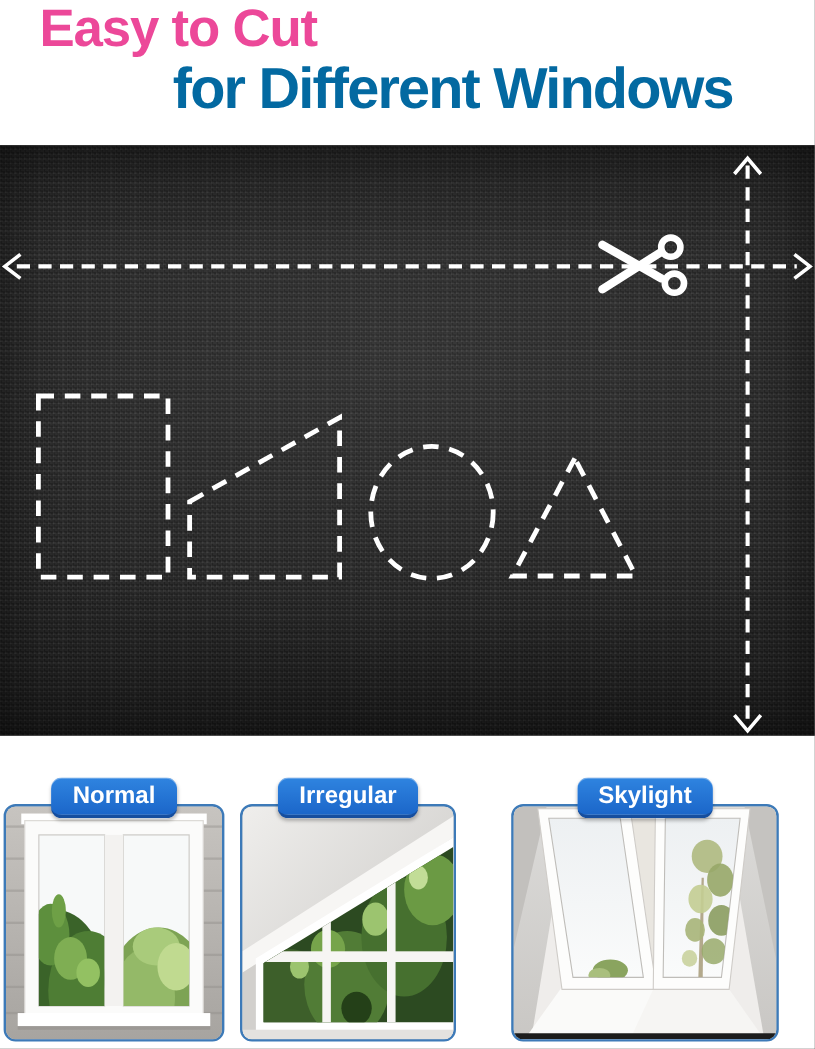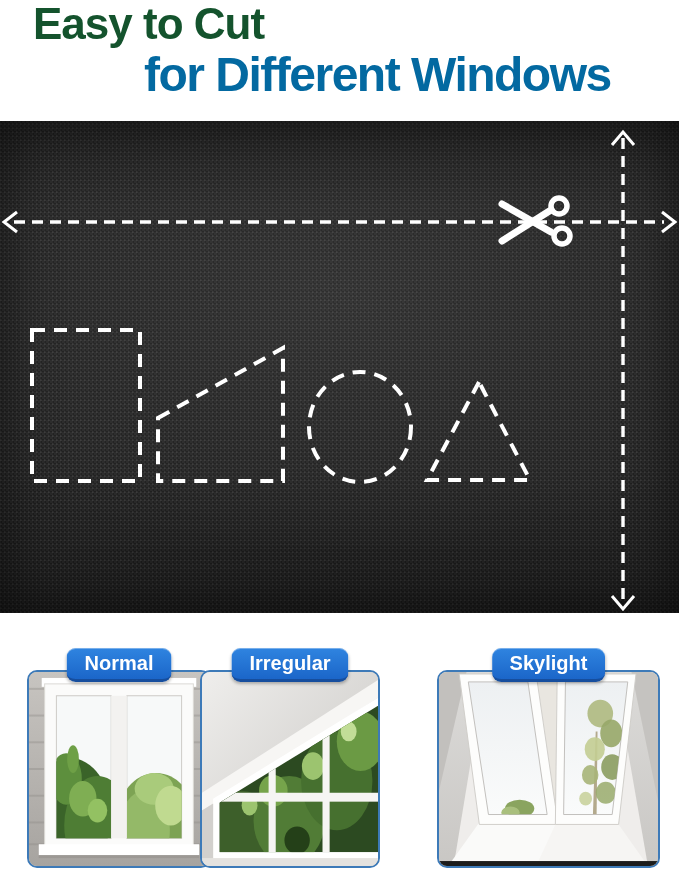--- a/index.html
+++ b/index.html
@@ -7,21 +7,21 @@
     width:679px;height:874px;background:#ffffff;
     font-family:"Liberation Sans", sans-serif;
     position:relative;overflow:hidden;
   }
   .page{position:absolute;inset:0;}
 
   
   .title-line1{
     position:absolute;left:33px;top:-1px;line-height:50px;
     font-size:44px;font-weight:bold;letter-spacing:-1px;
-    color:#14532d;white-space:nowrap;
+    color:#ec4899;white-space:nowrap;
   }
   .title-line2{
     position:absolute;left:144px;top:48px;line-height:53px;
     font-size:48px;font-weight:bold;letter-spacing:-1.5px;
     color:#0369a1;white-space:nowrap;
   }
 
   
   .fabric-panel{
     position:absolute;left:0;top:121px;width:679px;height:492px;
@@ -32,23 +32,23 @@
       repeating-conic-gradient(rgba(255,255,255,0.05) 0 25%, rgba(0,0,0,0) 0 50%),
       repeating-linear-gradient(0deg, rgba(255,255,255,0.045) 0 1px, rgba(0,0,0,0) 1px 4px),
       repeating-linear-gradient(90deg, rgba(255,255,255,0.045) 0 1px, rgba(0,0,0,0) 1px 4px);
     background-size:auto,auto,4px 4px,auto,auto;
     box-shadow:inset 0 0 55px rgba(0,0,0,0.55);
   }
   .fabric-panel svg{position:absolute;inset:0;display:block;}
 
   
   .card-wrap{position:absolute;top:648px;height:220px;}
-  .card-wrap.c1{left:3px;width:184px;margin-left:24px;}
+  .card-wrap.c1{left:3px;width:184px;}
   .card-wrap.c2{left:200px;width:180px;}
-  .card-wrap.c3{left:437px;width:223px;}
+  .card-wrap.c3{left:426px;width:223px;}
   .photo-card{
     position:absolute;left:0;right:0;top:22px;bottom:0;
     border:2px solid #3d7ab8;border-radius:10px;overflow:hidden;
     background:#d8d7d5;
   }
   .photo-card svg{display:block;width:100%;height:100%;}
   .pill{
     position:absolute;top:0;left:50%;transform:translateX(-50%);
     height:31px;line-height:31px;padding:0 18px;z-index:2;
     background:linear-gradient(180deg,#2f84e0,#1b66c9);

